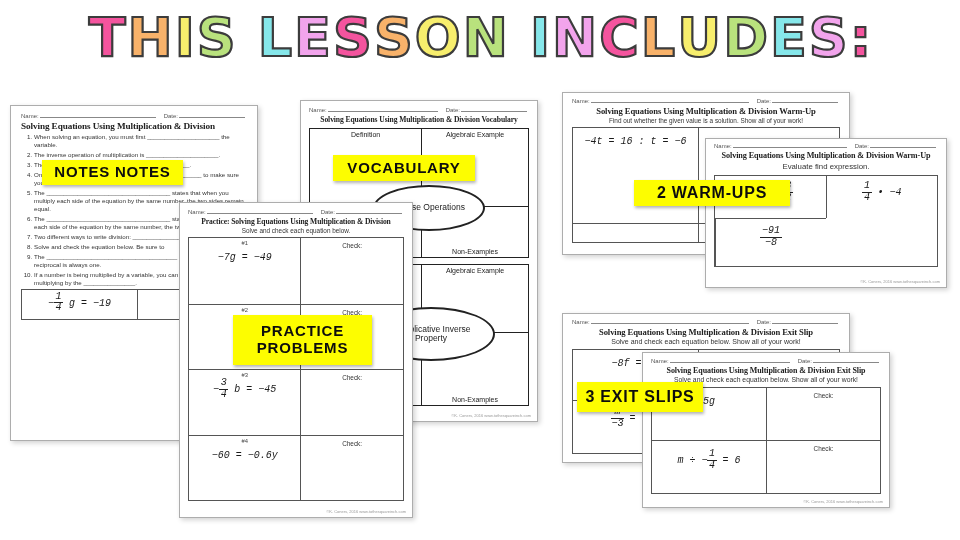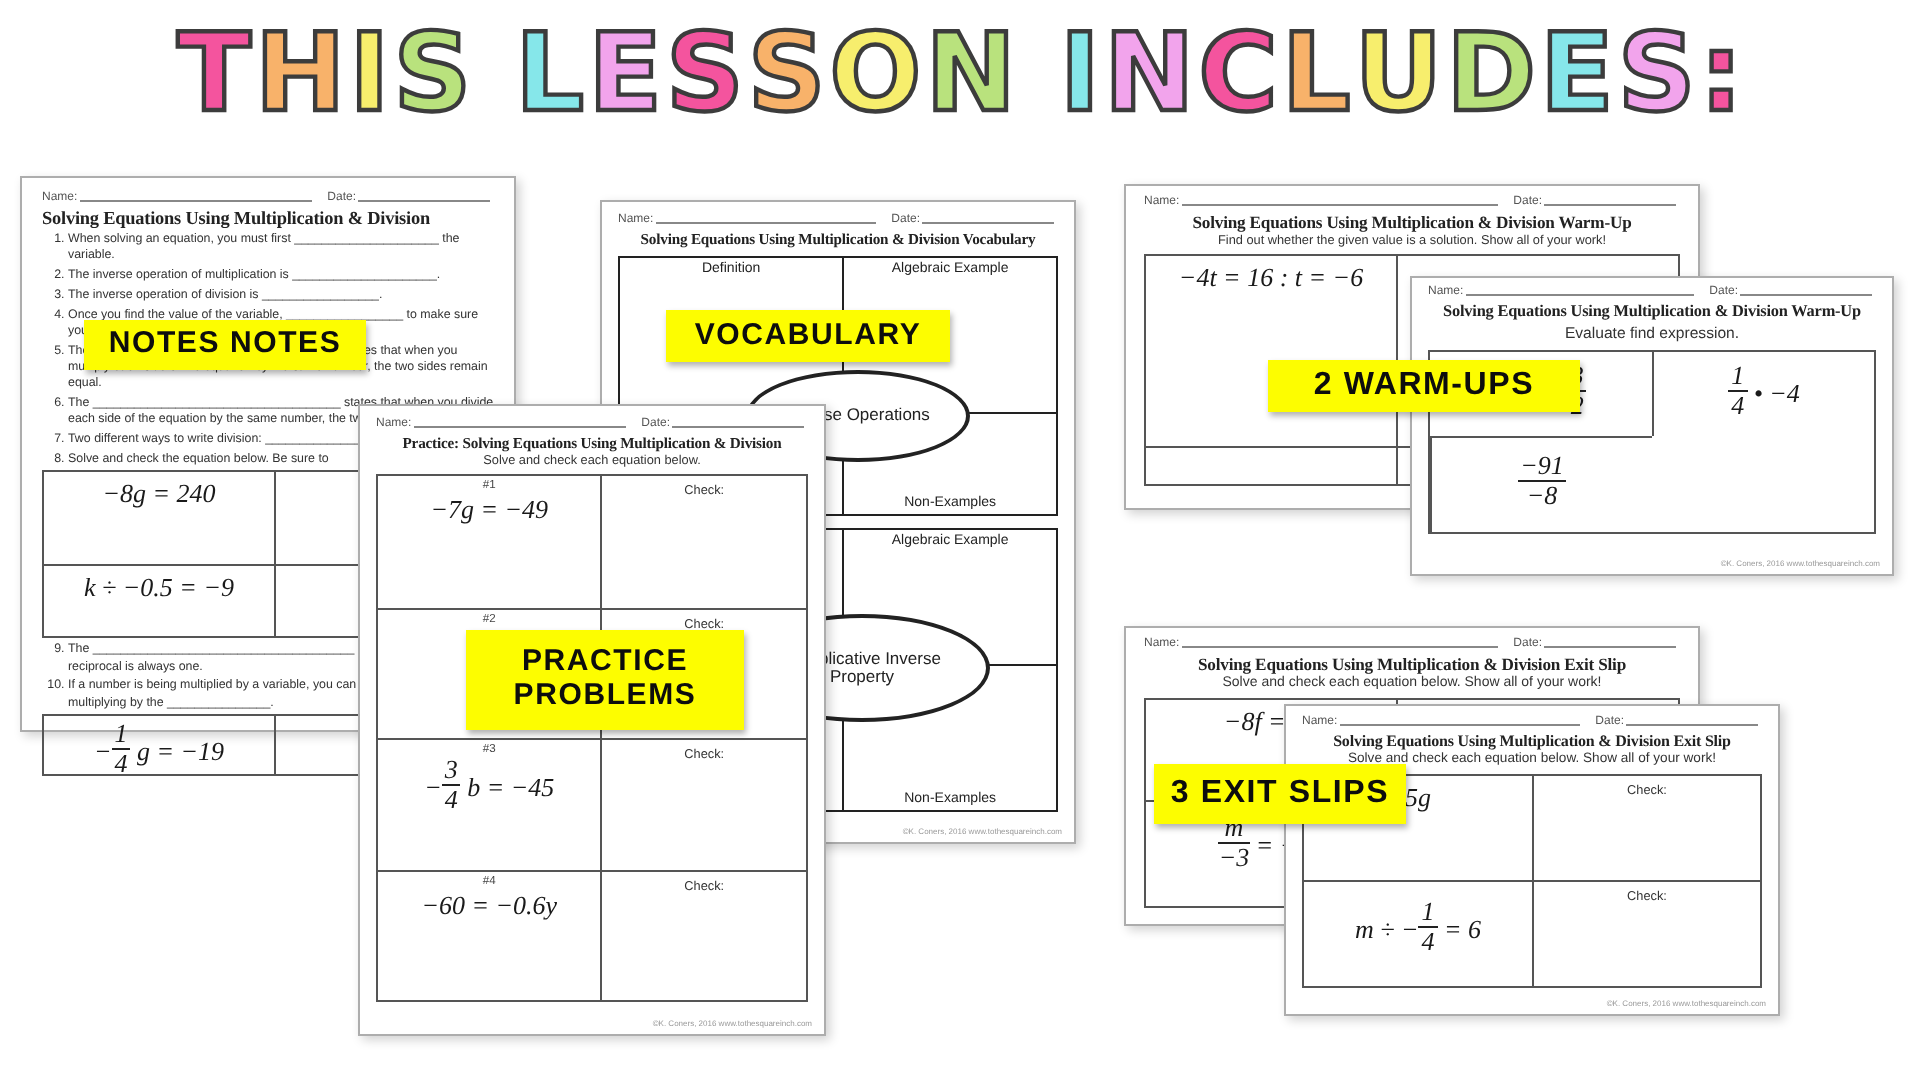--- a/index.html
+++ b/index.html
@@ -15,21 +15,21 @@
   
   .page{position:absolute;background:#fff;border:1px solid #adadad;box-shadow:2px 2px 5px rgba(0,0,0,.18);box-sizing:border-box;color:#333}
   .pad{position:absolute;inset:0;padding:6px 9px;box-sizing:border-box}
   .name-row{display:flex;align-items:flex-end;font-size:6px;color:#555;margin-bottom:2px}
   .name-row .lbl{flex:none}
   .name-row .ln{flex:1;border-bottom:0.8px solid #888;margin:0 8px 1px 1px;height:4px}
   .name-row .ln.short{flex:0 0 66px;margin-right:2px}
   .ws-title{font-family:"Liberation Serif",serif;font-weight:bold;color:#222;letter-spacing:-0.1px}
   .centered{text-align:center}
   .subtitle{font-size:6.4px;color:#333}
-  .eq{font-family:Liberation Serif, serif;font-style:italic;font-size:13px;color:#1a1a1a}
+  .eq{font-family:Liberation Mono, monospace;font-style:italic;font-size:10px;color:#1a1a1a}
   .frac{display:inline-block;text-align:center;vertical-align:-0.45em;line-height:1.05;font-style:italic}
   .frac>span{display:block}
   .frac .fn{border-bottom:0.8px solid #222;padding:0 1.5px;min-height:7px}
   .frac .fd{min-height:7px}
   .tbl{border:1px solid #555;display:grid;box-sizing:border-box}
   .tbl .c{box-sizing:border-box;padding:2px;overflow:hidden}
   .tbl .bl{border-left:1px solid #555}
   .tbl .bt{border-top:1px solid #555}
   .check{font-size:6.4px;color:#333;text-align:center;padding-top:2px}
   .probnum{font-size:5.8px;color:#444;text-align:center}
@@ -53,45 +53,39 @@
   
   .sticker{position:absolute;background:#fdfd00;color:#0d0d0d;display:flex;flex-direction:column;align-items:center;justify-content:center;
            font-weight:bold;z-index:12;box-shadow:1px 2px 3px rgba(0,0,0,.3);letter-spacing:0.8px;line-height:1.12;
            font-family:"Liberation Sans",sans-serif}
 </style>
 </head>
 <body>
 
 <div class="banner"><span class="l" style="color: rgb(244, 84, 158);">T</span><span class="l" style="color: rgb(248, 178, 106);">H</span><span class="l" style="color: rgb(247, 238, 109);">I</span><span class="l" style="color: rgb(185, 226, 125);">S</span><span class="sp"></span><span class="l" style="color: rgb(134, 231, 234);">L</span><span class="l" style="color: rgb(242, 164, 236);">E</span><span class="l" style="color: rgb(244, 84, 158);">S</span><span class="l" style="color: rgb(248, 178, 106);">S</span><span class="l" style="color: rgb(247, 238, 109);">O</span><span class="l" style="color: rgb(185, 226, 125);">N</span><span class="sp"></span><span class="l" style="color: rgb(134, 231, 234);">I</span><span class="l" style="color: rgb(242, 164, 236);">N</span><span class="l" style="color: rgb(244, 84, 158);">C</span><span class="l" style="color: rgb(248, 178, 106);">L</span><span class="l" style="color: rgb(247, 238, 109);">U</span><span class="l" style="color: rgb(185, 226, 125);">D</span><span class="l" style="color: rgb(134, 231, 234);">E</span><span class="l" style="color: rgb(242, 164, 236);">S</span><span class="l" style="color: rgb(244, 84, 158);">:</span></div>
 
-<div class="page" style="left:10px;top:88px;width:248px;height:278px;z-index:2">
+<div class="page" style="left:10px;top:105px;width:248px;height:336px;z-index:2">
   <div class="pad" style="padding:7px 10px">
     <div class="name-row">
       <span class="lbl">Name:</span>
         <span class="ln"></span>
       <span class="lbl">Date:</span>
         <span class="ln short"></span>
     </div>
     <div class="ws-title" style="font-size:9.2px">Solving Equations Using Multiplication &amp; Division</div>
     <ol class="notes">
       <li>When solving an equation, you must first _____________________ the variable.</li>
       <li>The inverse operation of multiplication is _____________________.</li>
       <li>The inverse operation of division is _________________.</li>
       <li>Once you find the value of the variable, _________________ to make sure your answer is a solution.</li>
       <li>The ____________________________________ states that when you multiply each side of the equation by the same number, the two sides remain equal.</li>
       <li>The ____________________________________ states that when you divide each side of the equation by the same number, the two sides remain equal.</li>
       <li>Two different ways to write division: _______________</li>
       <li>Solve and check the equation below. Be sure to</li>
     </ol>
-    <div class="tbl" style="margin-top:1px;height:84px;grid-template-columns:115px 1fr;grid-template-rows:46px 1fr">
-      <div class="c centered"><span class="eq">−8g = 240</span></div>
-      <div class="c bl"></div>
-      <div class="c bt centered"><span class="eq">k ÷ −0.5 = −9</span></div>
-      <div class="c bl bt"></div>
-    </div>
     <ol class="notes" start="9" style="margin-top:2px">
       <li>The ______________________________________ number multiplied by its reciprocal is always one.</li>
       <li>If a number is being multiplied by a variable, you can isolate the variable by multiplying by the _______________.</li>
     </ol>
     <div class="tbl" style="margin-top:1px;height:31px;grid-template-columns:115px 1fr">
       <div class="c centered">
         <span class="eq"><span>−</span><span class="frac"><span class="fn">1</span><span class="fd">4</span></span><span> g = −19</span></span>
       </div>
       <div class="c bl"></div>
     </div>

